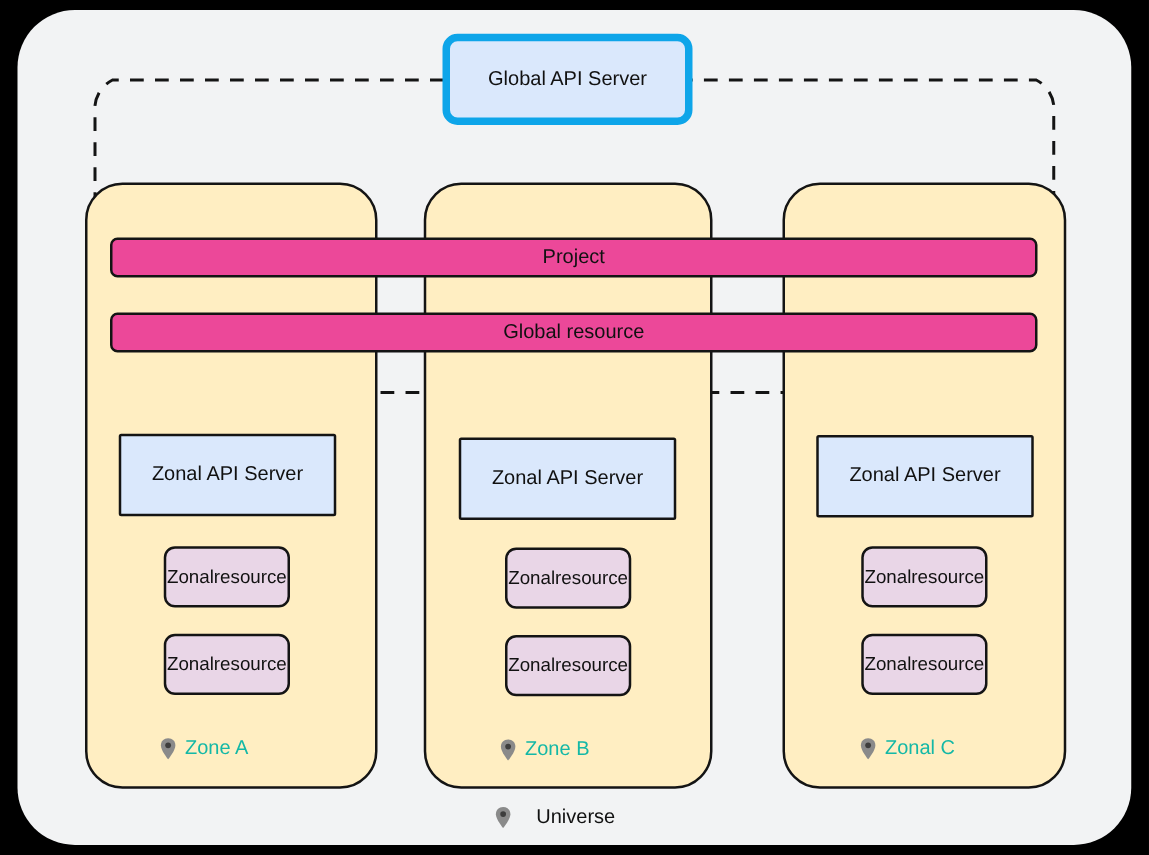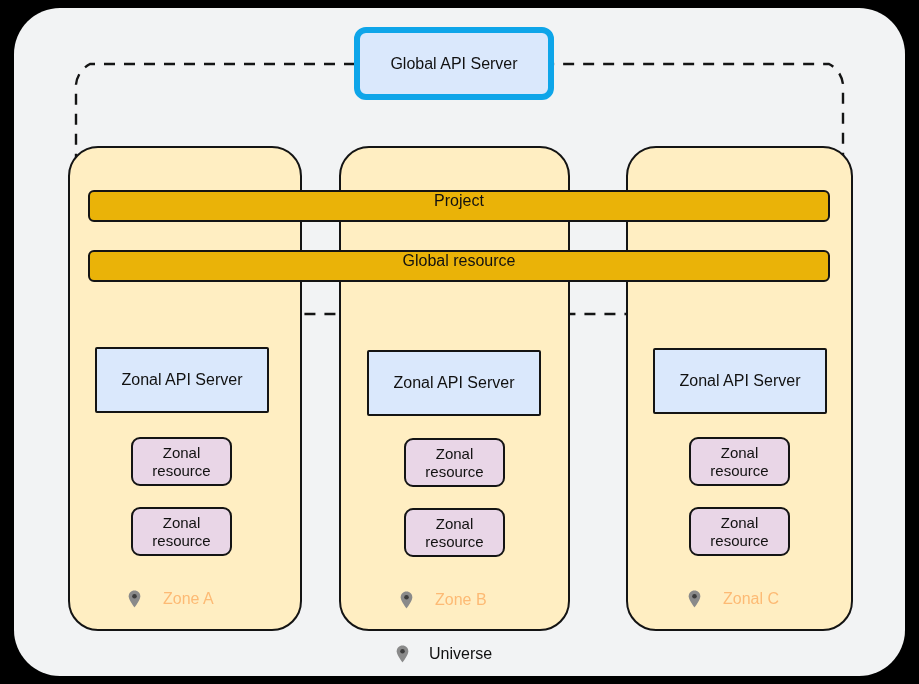--- a/index.html
+++ b/index.html
@@ -58,26 +58,26 @@
   .zone-a { left: 68px;  width: 234px; }
   .zone-b { left: 339px; width: 231px; }
   .zone-c { left: 626px; width: 227px; }
 
   
   .band {
     position: absolute;
     left: 88px;
     width: 742px;
     height: 32px;
-    background: #eab308;
+    background: #ec4899;
     border: 2px solid #141414;
     border-radius: 6px;
     box-sizing: border-box;
     display: flex;
-    align-items: flex-start;
+    align-items: center;
     justify-content: center;
     font-size: 16px;
     color: #111111;
     z-index: 4;
   }
   .band-project  { top: 190px; }
   .band-resource { top: 250px; }
 
   
   .global-api {
@@ -120,44 +120,44 @@
   
   .zonal-res {
     position: absolute;
     width: 101px;
     height: 49px;
     background: #e9d6e7;
     border: 2px solid #141414;
     border-radius: 9px;
     box-sizing: border-box;
     display: flex;
-    flex-direction: column;
+    flex-direction: row;
     align-items: center;
     justify-content: center;
     font-size: 15px;
     line-height: 18px;
     color: #111111;
     text-align: center;
     z-index: 6;
   }
   .res-a1 { left: 131px; top: 437px; }
   .res-a2 { left: 131px; top: 507px; }
   .res-b1 { left: 404px; top: 438px; }
   .res-b2 { left: 404px; top: 508px; }
   .res-c1 { left: 689px; top: 437px; }
   .res-c2 { left: 689px; top: 507px; }
 
   
   .zone-label {
     position: absolute;
     display: flex;
     align-items: center;
-    gap: 22px;
-    font-size: 16px;
-    color: #fdba74;
+    gap: 7px;
+    font-size: 16px;
+    color: #14b8a6;
     z-index: 6;
   }
   .label-a { left: 128px; top: 590px; }
   .label-b { left: 400px; top: 591px; }
   .label-c { left: 688px; top: 590px; }
   .label-universe {
     position: absolute;
     left: 396px;
     top: 645px;
     display: flex;

